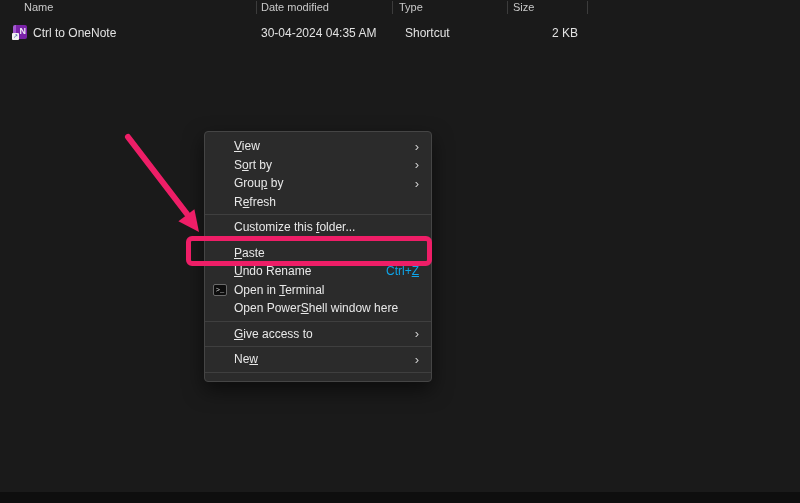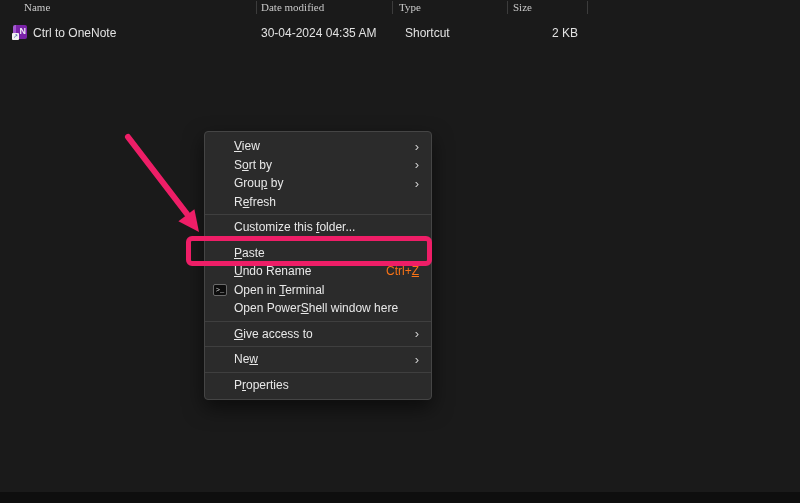--- a/index.html
+++ b/index.html
@@ -6,21 +6,21 @@
   html,body { width:800px; height:503px; }
   body {
     position:relative;
     width:800px; height:503px;
     background:#1a1a1a;
     font-family:"Liberation Sans", sans-serif;
     color:#e2e2e2;
     overflow:hidden;
   }
   
-  .header { position:absolute; top:0; left:0; width:800px; height:16px;font-family:Liberation Serif, serif; }
+  .header { position:absolute; top:0; left:0; width:800px; height:16px; }
   .col-label {
     position:absolute; top:1px;
     font-size:11px; color:#c9c9c9; white-space:nowrap;
   }
   .col-sep {
     position:absolute; top:1px; width:1px; height:13px; background:#3c3c3c;
   }
   
   .file-row { position:absolute; top:24px; left:0; width:800px; height:18px; font-size:12px; }
   .cell { position:absolute; top:2px; white-space:nowrap; color:#e2e2e2; }
@@ -55,21 +55,21 @@
     padding:0 12px 0 29px;
     white-space:nowrap;
     cursor:default;
   }
   .mi .lbl { display:inline-block; }
   .u { text-decoration:underline; text-underline-offset:1px; }
   .chev {
     margin-left:auto;
     font-size:13px; line-height:13px; color:#cfcfcf;
   }
-  .sc { margin-left:auto; color:#f97316; }
+  .sc { margin-left:auto; color:#0ea5e9; }
   .menu-sep { height:1px; background:#3f3f3f; margin:3px 0; }
   .term-icon {
     position:absolute; left:8px; top:3px;
     width:14px; height:12px;
     background:#0d0d0d;
     border:1px solid #6a6a6a;
     border-radius:2px;
     color:#d8d8d8;
     font-family:"Liberation Mono", monospace;
     font-size:7px; line-height:10px; text-align:center;
@@ -174,23 +174,20 @@
 
   <div class="menu-sep"></div>
 
   <div class="mi">
     <span class="lbl"><span>Ne</span><span class="u">w</span><span></span></span>
     <span class="chev">›</span>
   </div>
 
   <div class="menu-sep"></div>
 
-  <div class="mi">
-    <span class="lbl"><span>P</span><span class="u">r</span><span>operties</span></span>
-  </div>
 
 </div>
 
 <svg class="annotation-svg" viewBox="0 0 800 503">
   <line x1="128" y1="137" x2="187" y2="214" stroke="#ee1e67" stroke-width="6" stroke-linecap="round"></line>
   <polygon points="199,232 178.4,221.2 194.4,209.2" fill="#ee1e67"></polygon>
 </svg>
 
 <div class="annotation-rect"></div>
 

